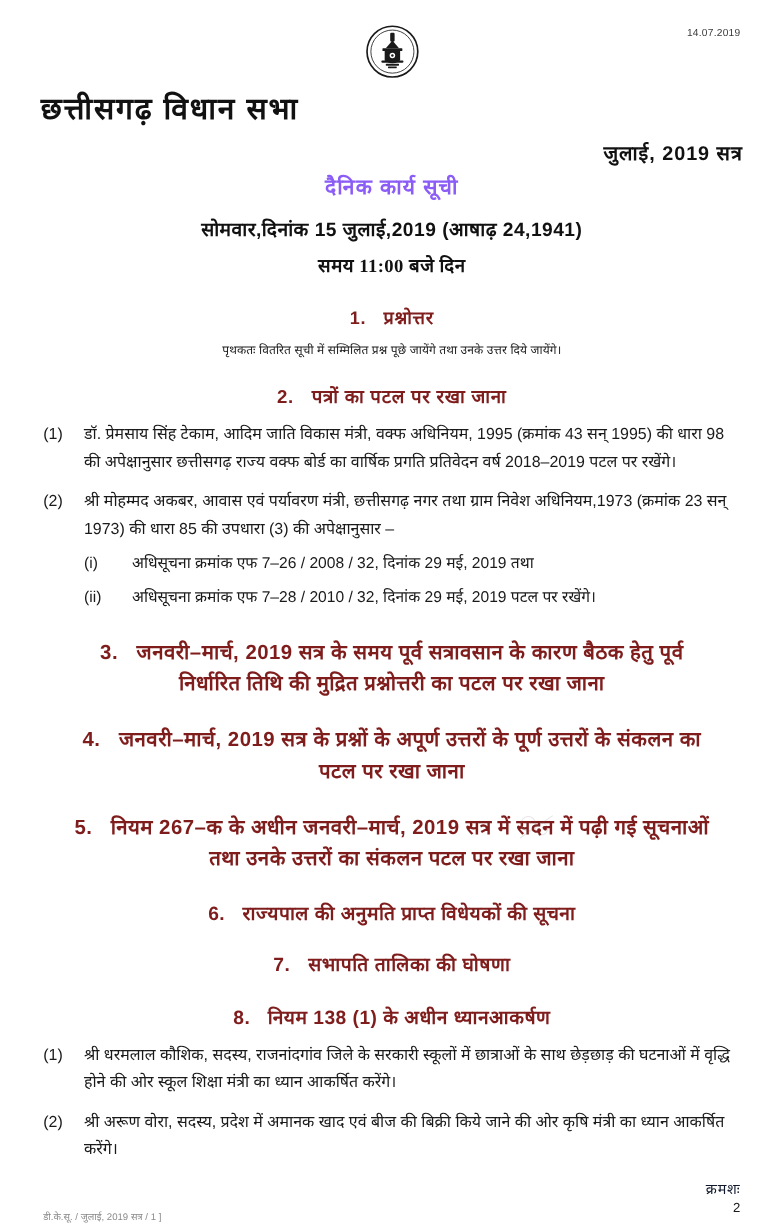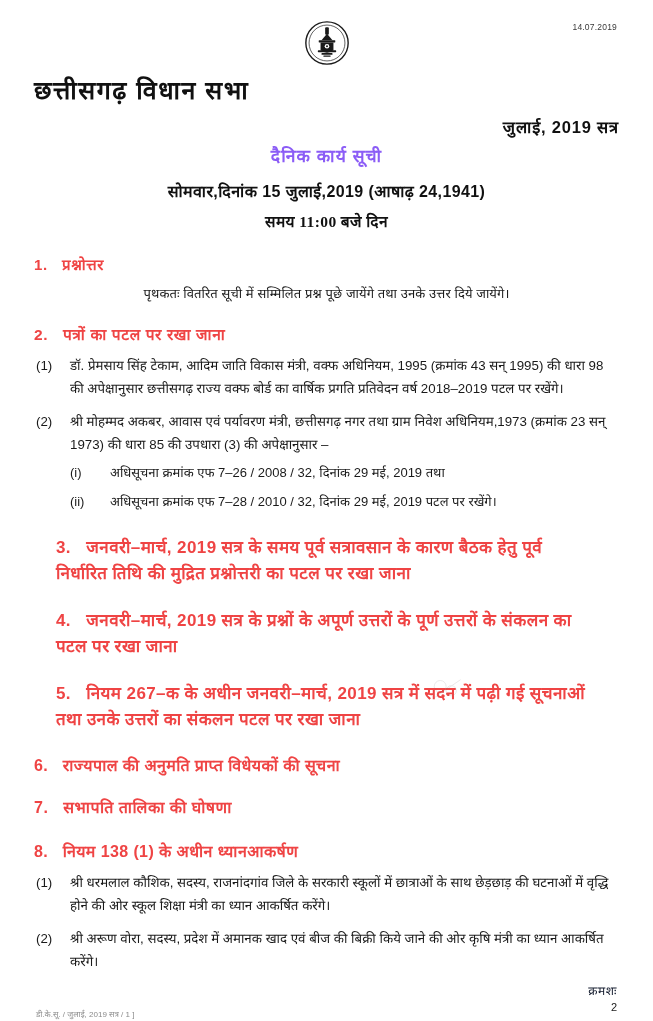--- a/index.html
+++ b/index.html
@@ -81,23 +81,24 @@
     text-align: center;
     font-family: Liberation Serif, serif;
     font-weight: bold;
     font-size: 15.5px;
     letter-spacing: 0.4px;
     margin-top: 8px;
     color: #111;
   }
 
   .section-head {
-    font-family: "Liberation Sans", sans-serif;
-    font-weight: bold;
-    color: #ef4444;
+    text-align: center;
+    font-family: "Liberation Sans", sans-serif;
+    font-weight: bold;
+    color: #7f1d1d;
   }
   .sh-1 { font-size: 15px; margin-top: 22px; letter-spacing: 0.6px; }
   .sh-2 { font-size: 15.5px; margin-top: 21px; letter-spacing: 0.6px; }
   .sh-big {
     font-size: 17px;
     letter-spacing: 0.4px;
     line-height: 1.5;
     margin-top: 22px;
     padding: 0 22px;
   }
@@ -108,21 +109,21 @@
   }
   .sh-small-center {
     font-size: 16px;
     letter-spacing: 0.5px;
     margin-top: 20px;
   }
 
   .para-center {
     text-align: center;
     font-family: "Liberation Sans", sans-serif;
-    font-size: 13px;
+    font-size: 10px;
     margin-top: 10px;
     letter-spacing: 0.1px;
     color: #1a1a1a;
   }
 
   .item {
     display: flex;
     margin-top: 10px;
     font-family: "Liberation Sans", sans-serif;
     font-size: 13.3px;

